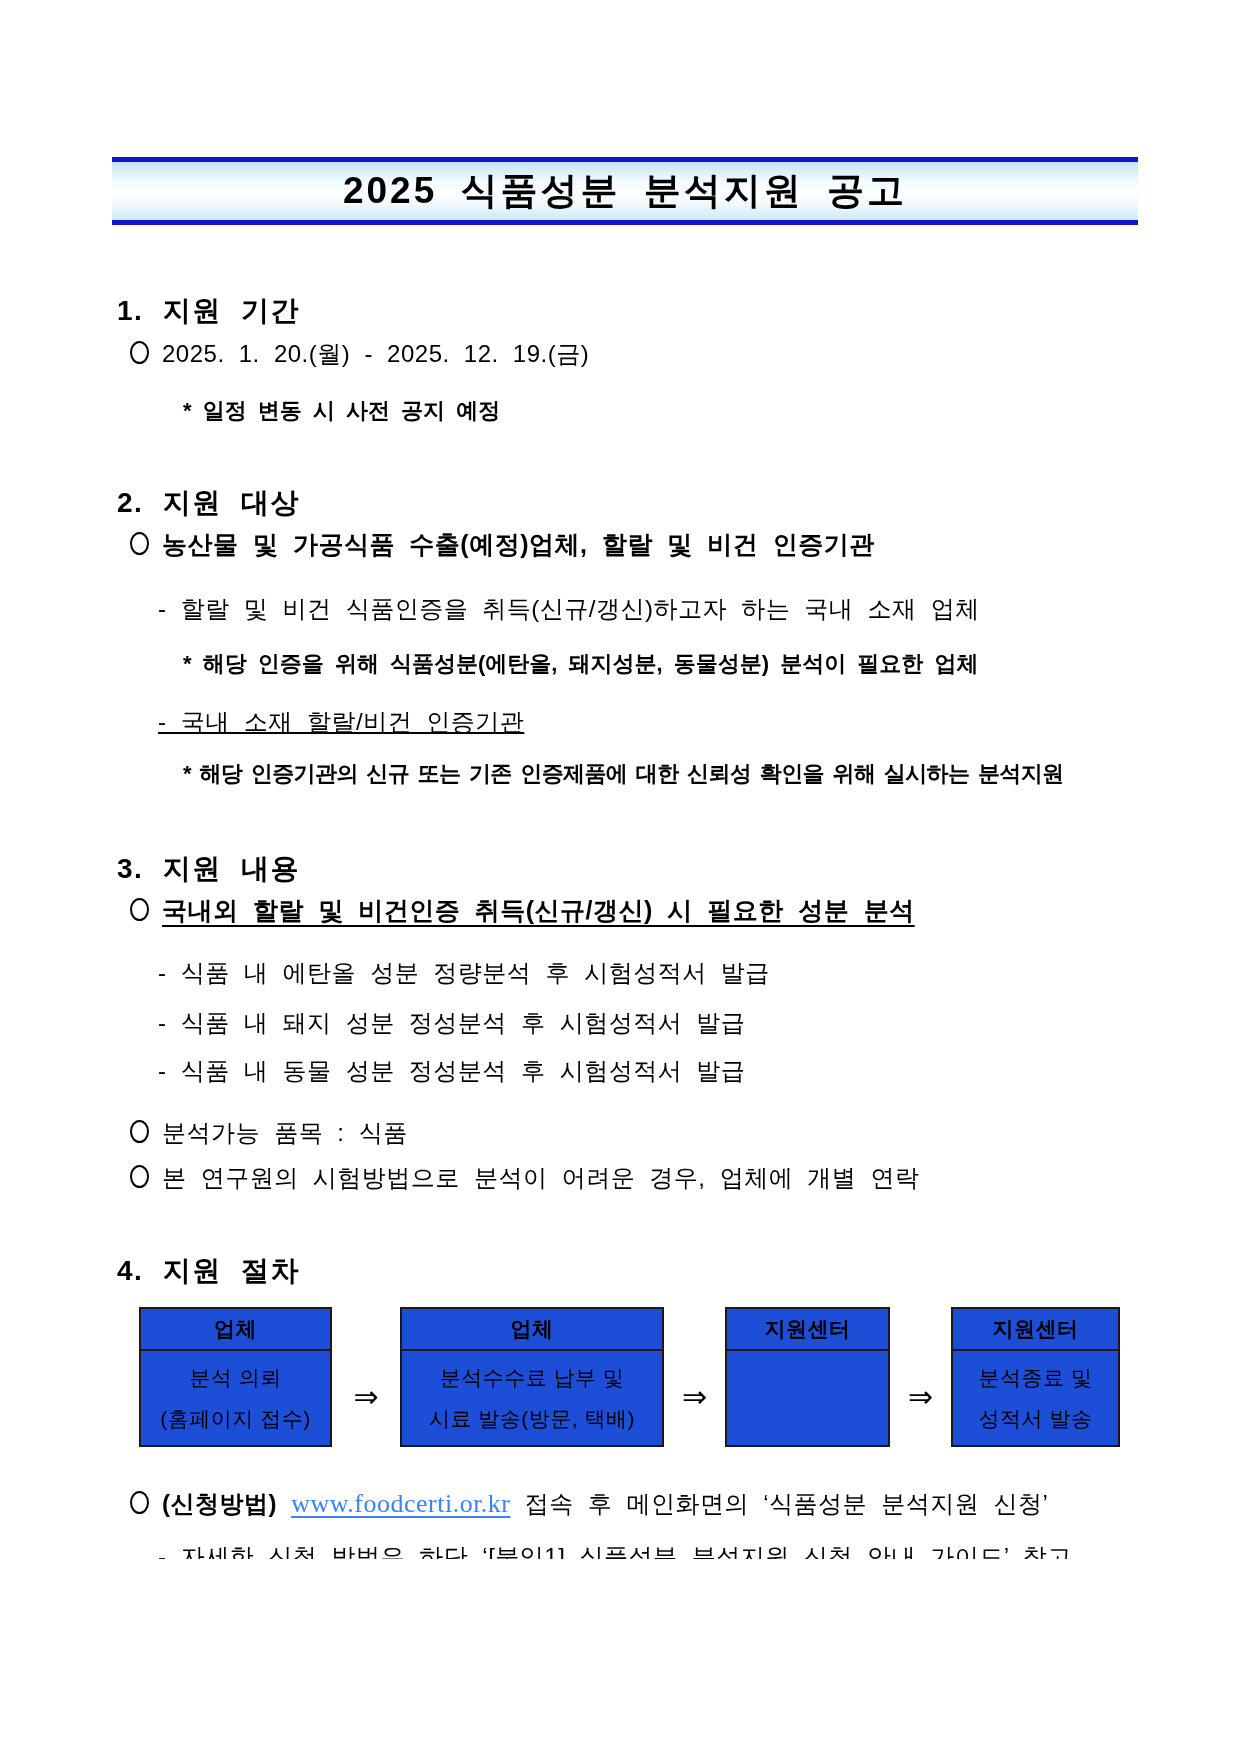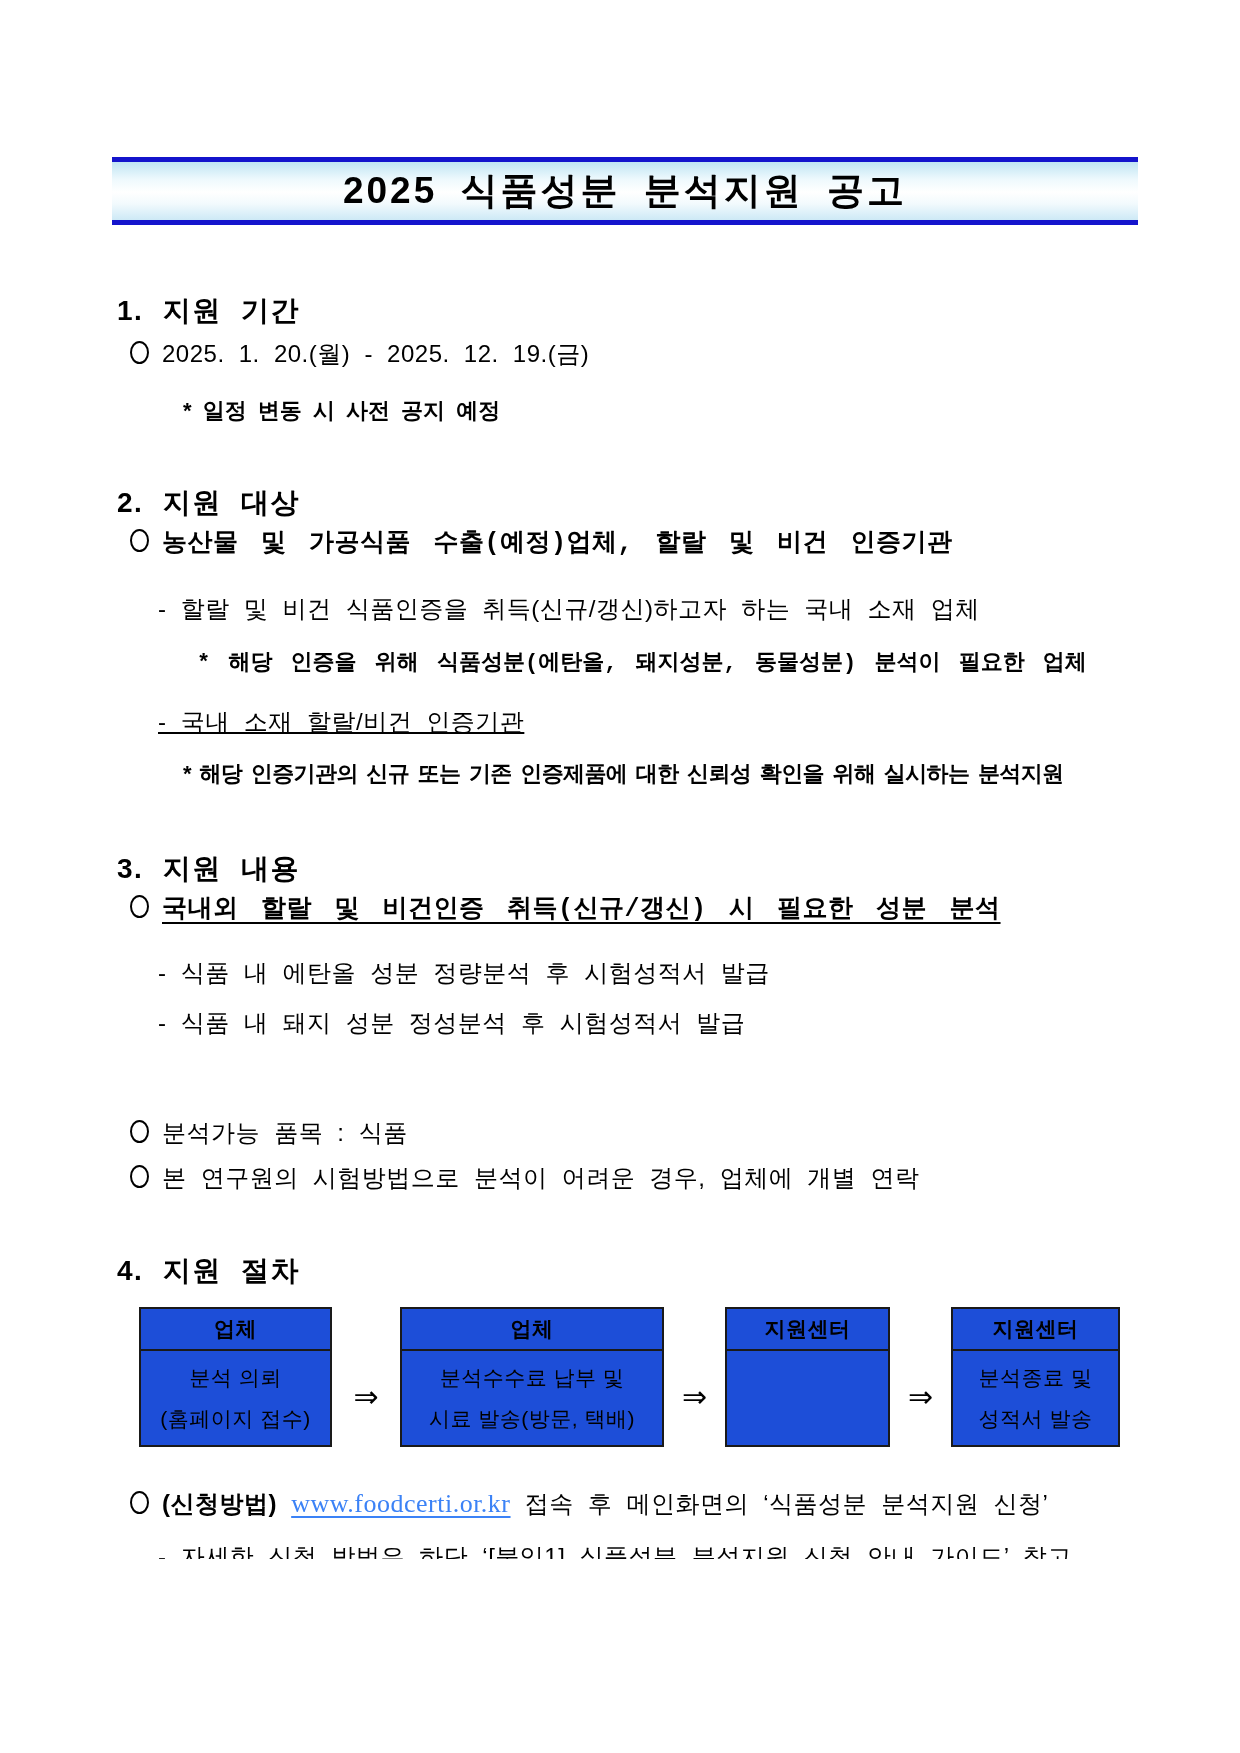--- a/index.html
+++ b/index.html
@@ -38,21 +38,21 @@
     font-size:28px;
     font-weight:bold;
     letter-spacing:1.5px;
     word-spacing:10px;
     line-height:32px;
   }
 
   
   .kline{letter-spacing:0.5px;word-spacing:7px;}
   .lv1{font-size:24px;line-height:32px;}
-  .lv1-bold{font-size:25px;font-weight:bold;line-height:32px;font-family:Liberation Mono, monospace;}
+  .lv1-bold{font-size:25px;font-weight:bold;line-height:32px;}
   .dash{font-size:24px;line-height:30px;letter-spacing:0.5px;word-spacing:7px;}
   .star{font-size:22px;font-weight:bold;line-height:28px;letter-spacing:0;word-spacing:5px;}
   .tight{letter-spacing:-0.6px;word-spacing:3px;}
 
   .ring{
     display:inline-block;
     width:15px;height:19px;
     border:2.5px solid #000;
     border-radius:50%;
     margin-right:13px;
@@ -135,32 +135,33 @@
 
   <div class="abs star" style="left:183px;top:397px;">* 일정 변동 시 사전 공지 예정</div>
 
   <h2 class="abs sec-h" style="left:117px;top:464px;">2. 지원 대상</h2>
 
   <div class="abs kline lv1-bold" style="left:130px;top:528px;">
     <span class="ring"></span><span>농산물 및 가공식품 수출(예정)업체, 할랄 및 비건 인증기관</span>
   </div>
 
   <div class="abs dash" style="left:158px;top:594px;">- 할랄 및 비건 식품인증을 취득(신규/갱신)하고자 하는 국내 소재 업체</div>
-  <div class="abs star" style="left:197px;top:650px;font-family:Liberation Mono, monospace;">* 해당 인증을 위해 식품성분(에탄올, 돼지성분, 동물성분) 분석이 필요한 업체</div>
+  <div class="abs star" style="left:183px;top:650px;">* 해당 인증을 위해 식품성분(에탄올, 돼지성분, 동물성분) 분석이 필요한 업체</div>
   <div class="abs dash" style="left:158px;top:707px;text-decoration:underline;">- 국내 소재 할랄/비건 인증기관</div>
   <div class="abs star tight" style="left:183px;top:760px;">* 해당 인증기관의 신규 또는 기존 인증제품에 대한 신뢰성 확인을 위해 실시하는 분석지원</div>
 
   <h2 class="abs sec-h" style="left:117px;top:830px;">3. 지원 내용</h2>
 
   <div class="abs kline lv1-bold" style="left:130px;top:894px;">
     <span class="ring"></span><span class="u">국내외 할랄 및 비건인증 취득(신규/갱신) 시 필요한 성분 분석</span>
   </div>
 
   <div class="abs dash" style="left:158px;top:958px;">- 식품 내 에탄올 성분 정량분석 후 시험성적서 발급</div>
   <div class="abs dash" style="left:158px;top:1008px;">- 식품 내 돼지 성분 정성분석 후 시험성적서 발급</div>
+  <div class="abs dash" style="left:158px;top:1056px;">- 식품 내 동물 성분 정성분석 후 시험성적서 발급</div>
 
   <div class="abs kline lv1" style="left:130px;top:1102px;margin-top:15px;">
     <span class="ring"></span><span>분석가능 품목 : 식품</span>
   </div>
 
   <div class="abs kline lv1" style="left:130px;top:1162px;">
     <span class="ring"></span><span>본 연구원의 시험방법으로 분석이 어려운 경우, 업체에 개별 연락</span>
   </div>
 
   <h2 class="abs sec-h" style="left:117px;top:1232px;">4. 지원 절차</h2>

